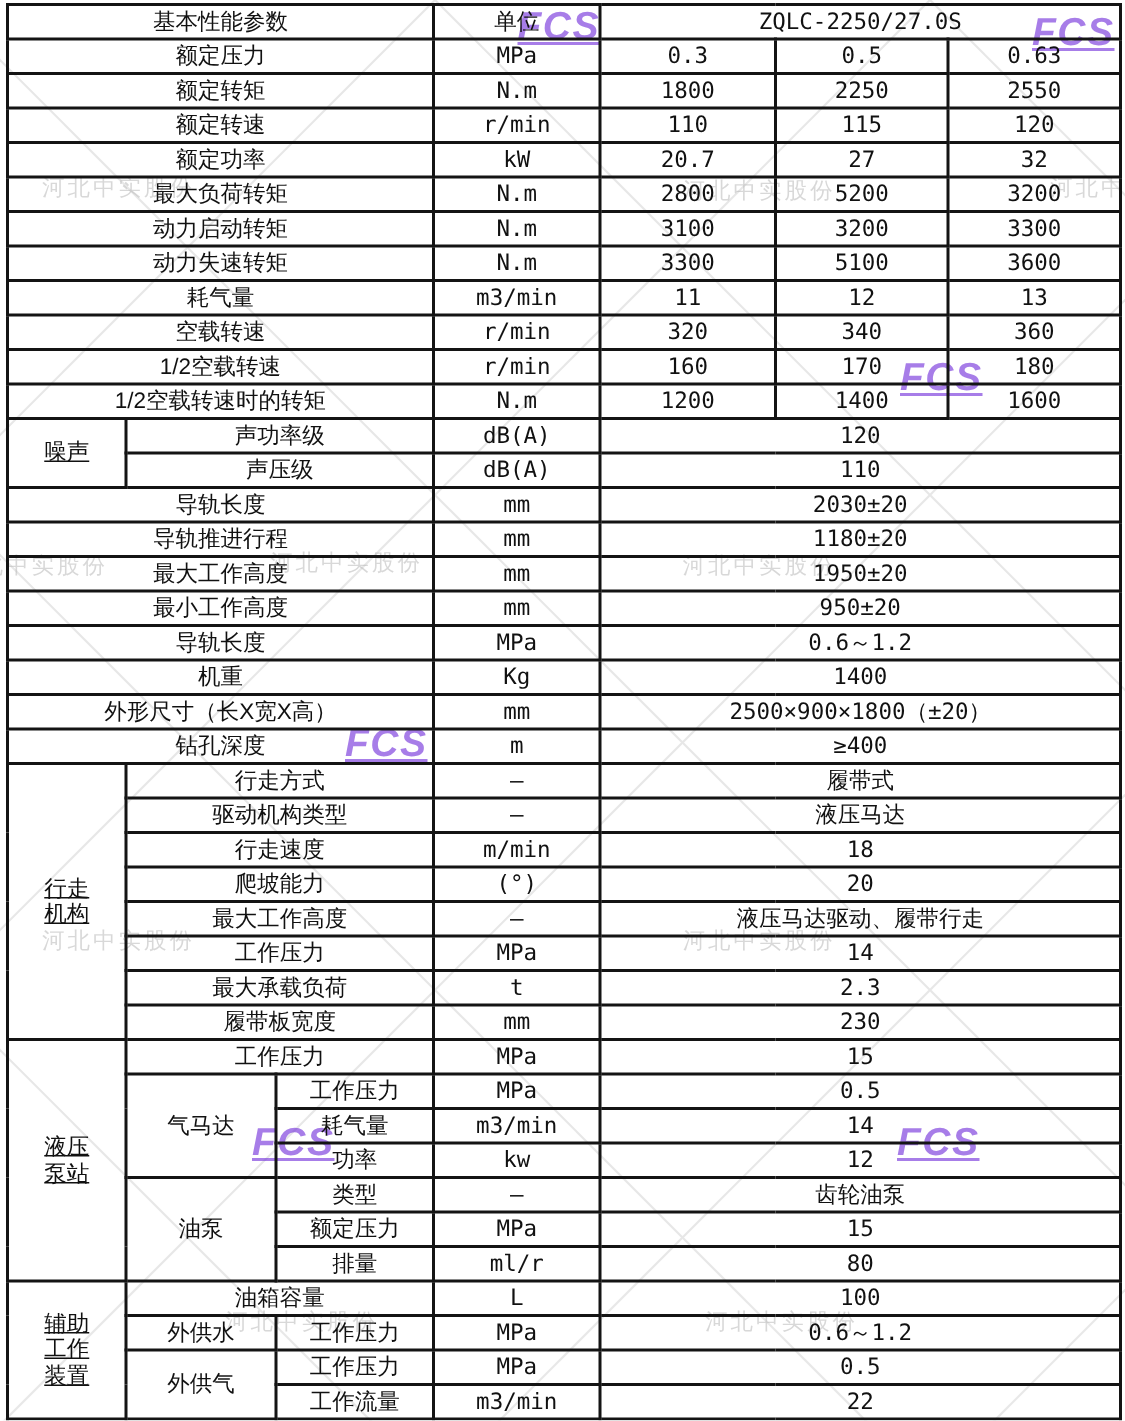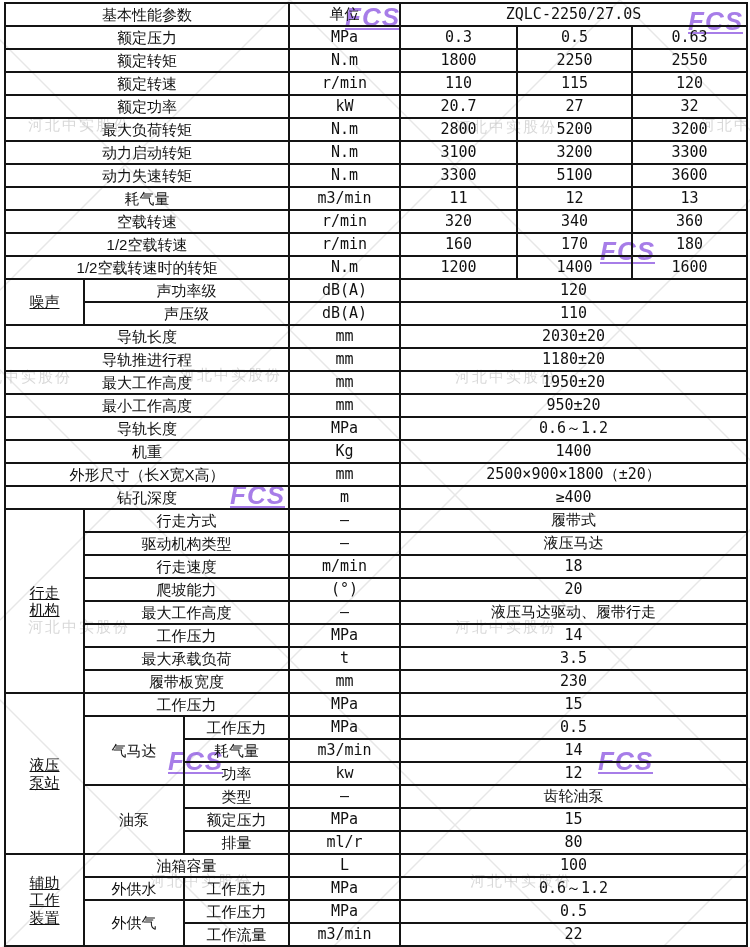--- a/index.html
+++ b/index.html
@@ -274,21 +274,21 @@
           <td colspan="3" class="cell-value">液压马达驱动、履带行走</td>
         </tr>
         <tr>
           <td colspan="2" class="cell-param">工作压力</td>
           <td class="cell-unit">MPa</td>
           <td colspan="3" class="cell-value">14</td>
         </tr>
         <tr>
           <td colspan="2" class="cell-param">最大承载负荷</td>
           <td class="cell-unit">t</td>
-          <td colspan="3" class="cell-value">3.5</td>
+          <td colspan="3" class="cell-value">2.3</td>
         </tr>
         <tr>
           <td colspan="2" class="cell-param">履带板宽度</td>
           <td class="cell-unit">mm</td>
           <td colspan="3" class="cell-value">230</td>
         </tr>
         <tr>
           <td rowspan="7" class="cell-group">液压
 泵站</td>
           <td colspan="2" class="cell-param">工作压力</td>

